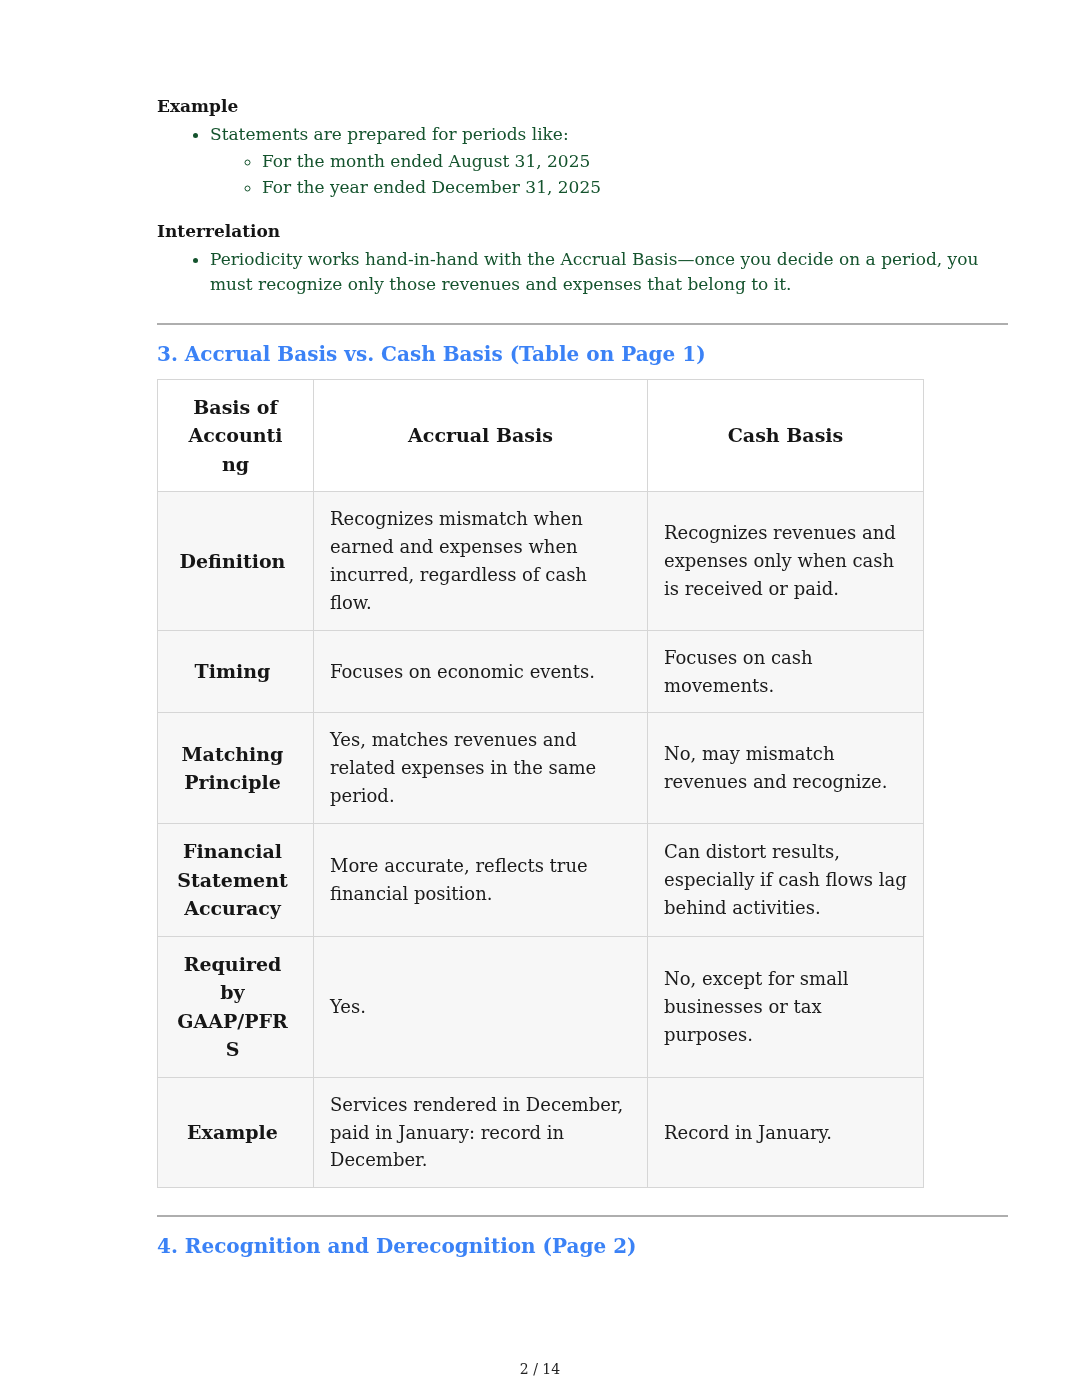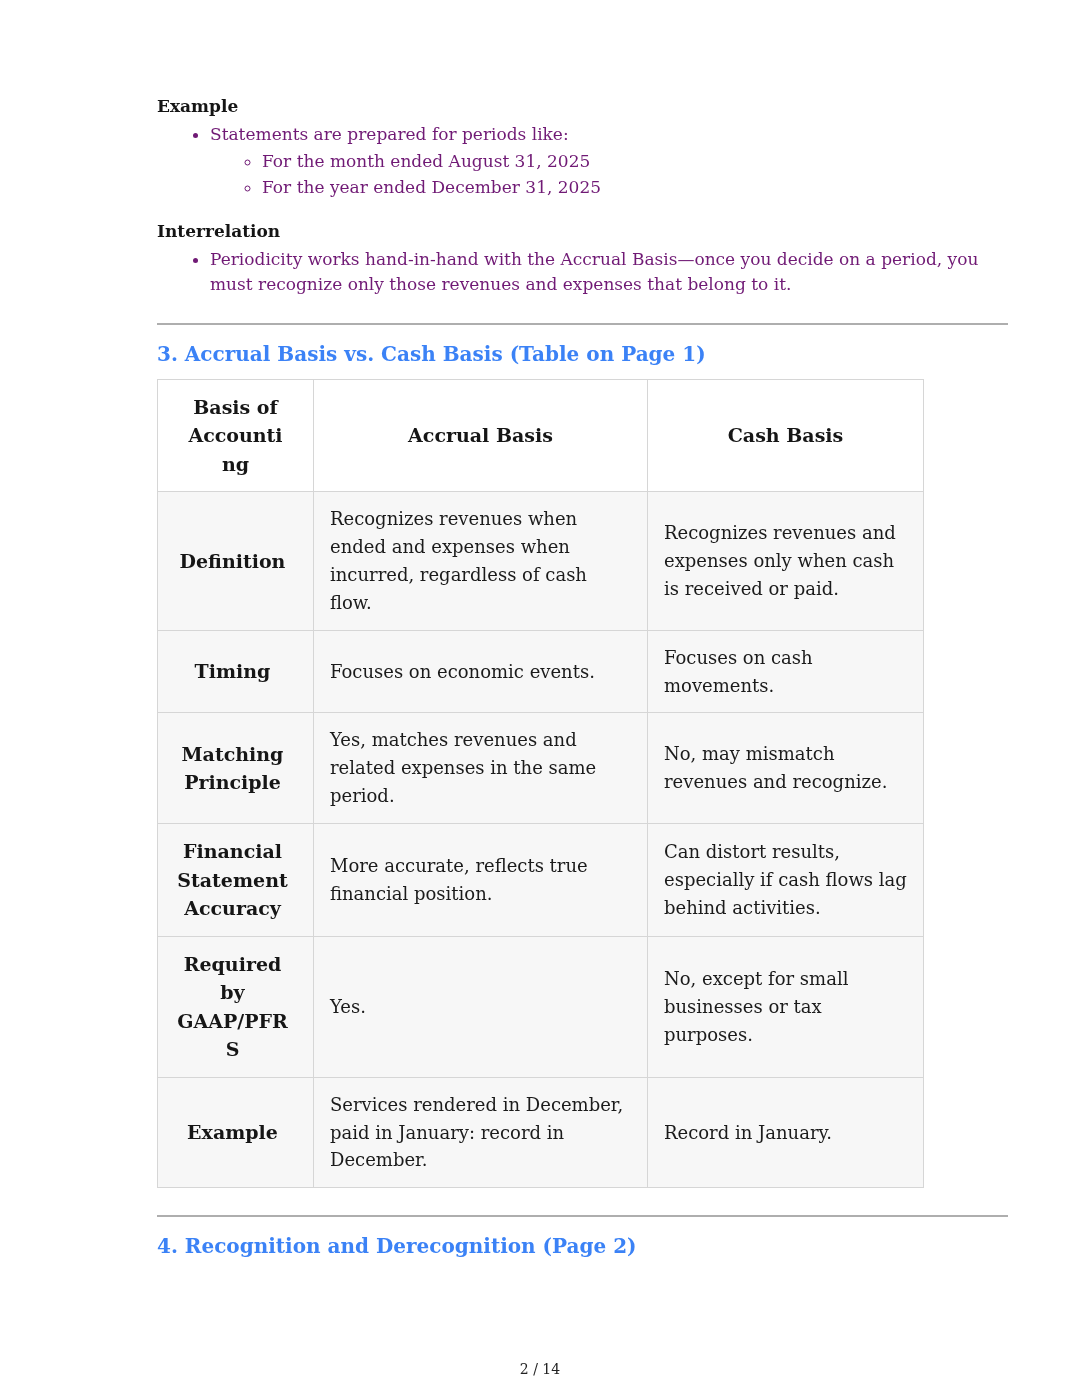--- a/index.html
+++ b/index.html
@@ -23,21 +23,21 @@
     font-weight: bold;
     color: #151515;
     margin-bottom: 6px;
   }
   .block { margin-bottom: 22px; }
   ul.bullets {
     list-style-type: disc;
     padding-left: 53px;
     font-size: 17px;
     line-height: 1.42;
-    color: #701a75;
+    color: #14532d;
   }
   ul.bullets > li { margin-bottom: 3px; }
   ul.sub-bullets {
     list-style-type: circle;
     padding-left: 52px;
     margin-top: 3px;
   }
   ul.sub-bullets > li { margin-bottom: 2px; }
   hr.divider {
     border: none;
@@ -140,21 +140,21 @@
     <thead>
       <tr>
         <th class="corner-cell">Basis of Accounting</th>
         <th>Accrual Basis</th>
         <th>Cash Basis</th>
       </tr>
     </thead>
     <tbody>
       <tr>
         <th class="row-label">Definition</th>
-        <td>Recognizes revenues when ended and expenses when incurred, regardless of cash flow.</td>
+        <td>Recognizes mismatch when earned and expenses when incurred, regardless of cash flow.</td>
         <td>Recognizes revenues and expenses only when cash is received or paid.</td>
       </tr>
       <tr>
         <th class="row-label">Timing</th>
         <td>Focuses on economic events.</td>
         <td>Focuses on cash movements.</td>
       </tr>
       <tr>
         <th class="row-label">Matching Principle</th>
         <td>Yes, matches revenues and related expenses in the same period.</td>

